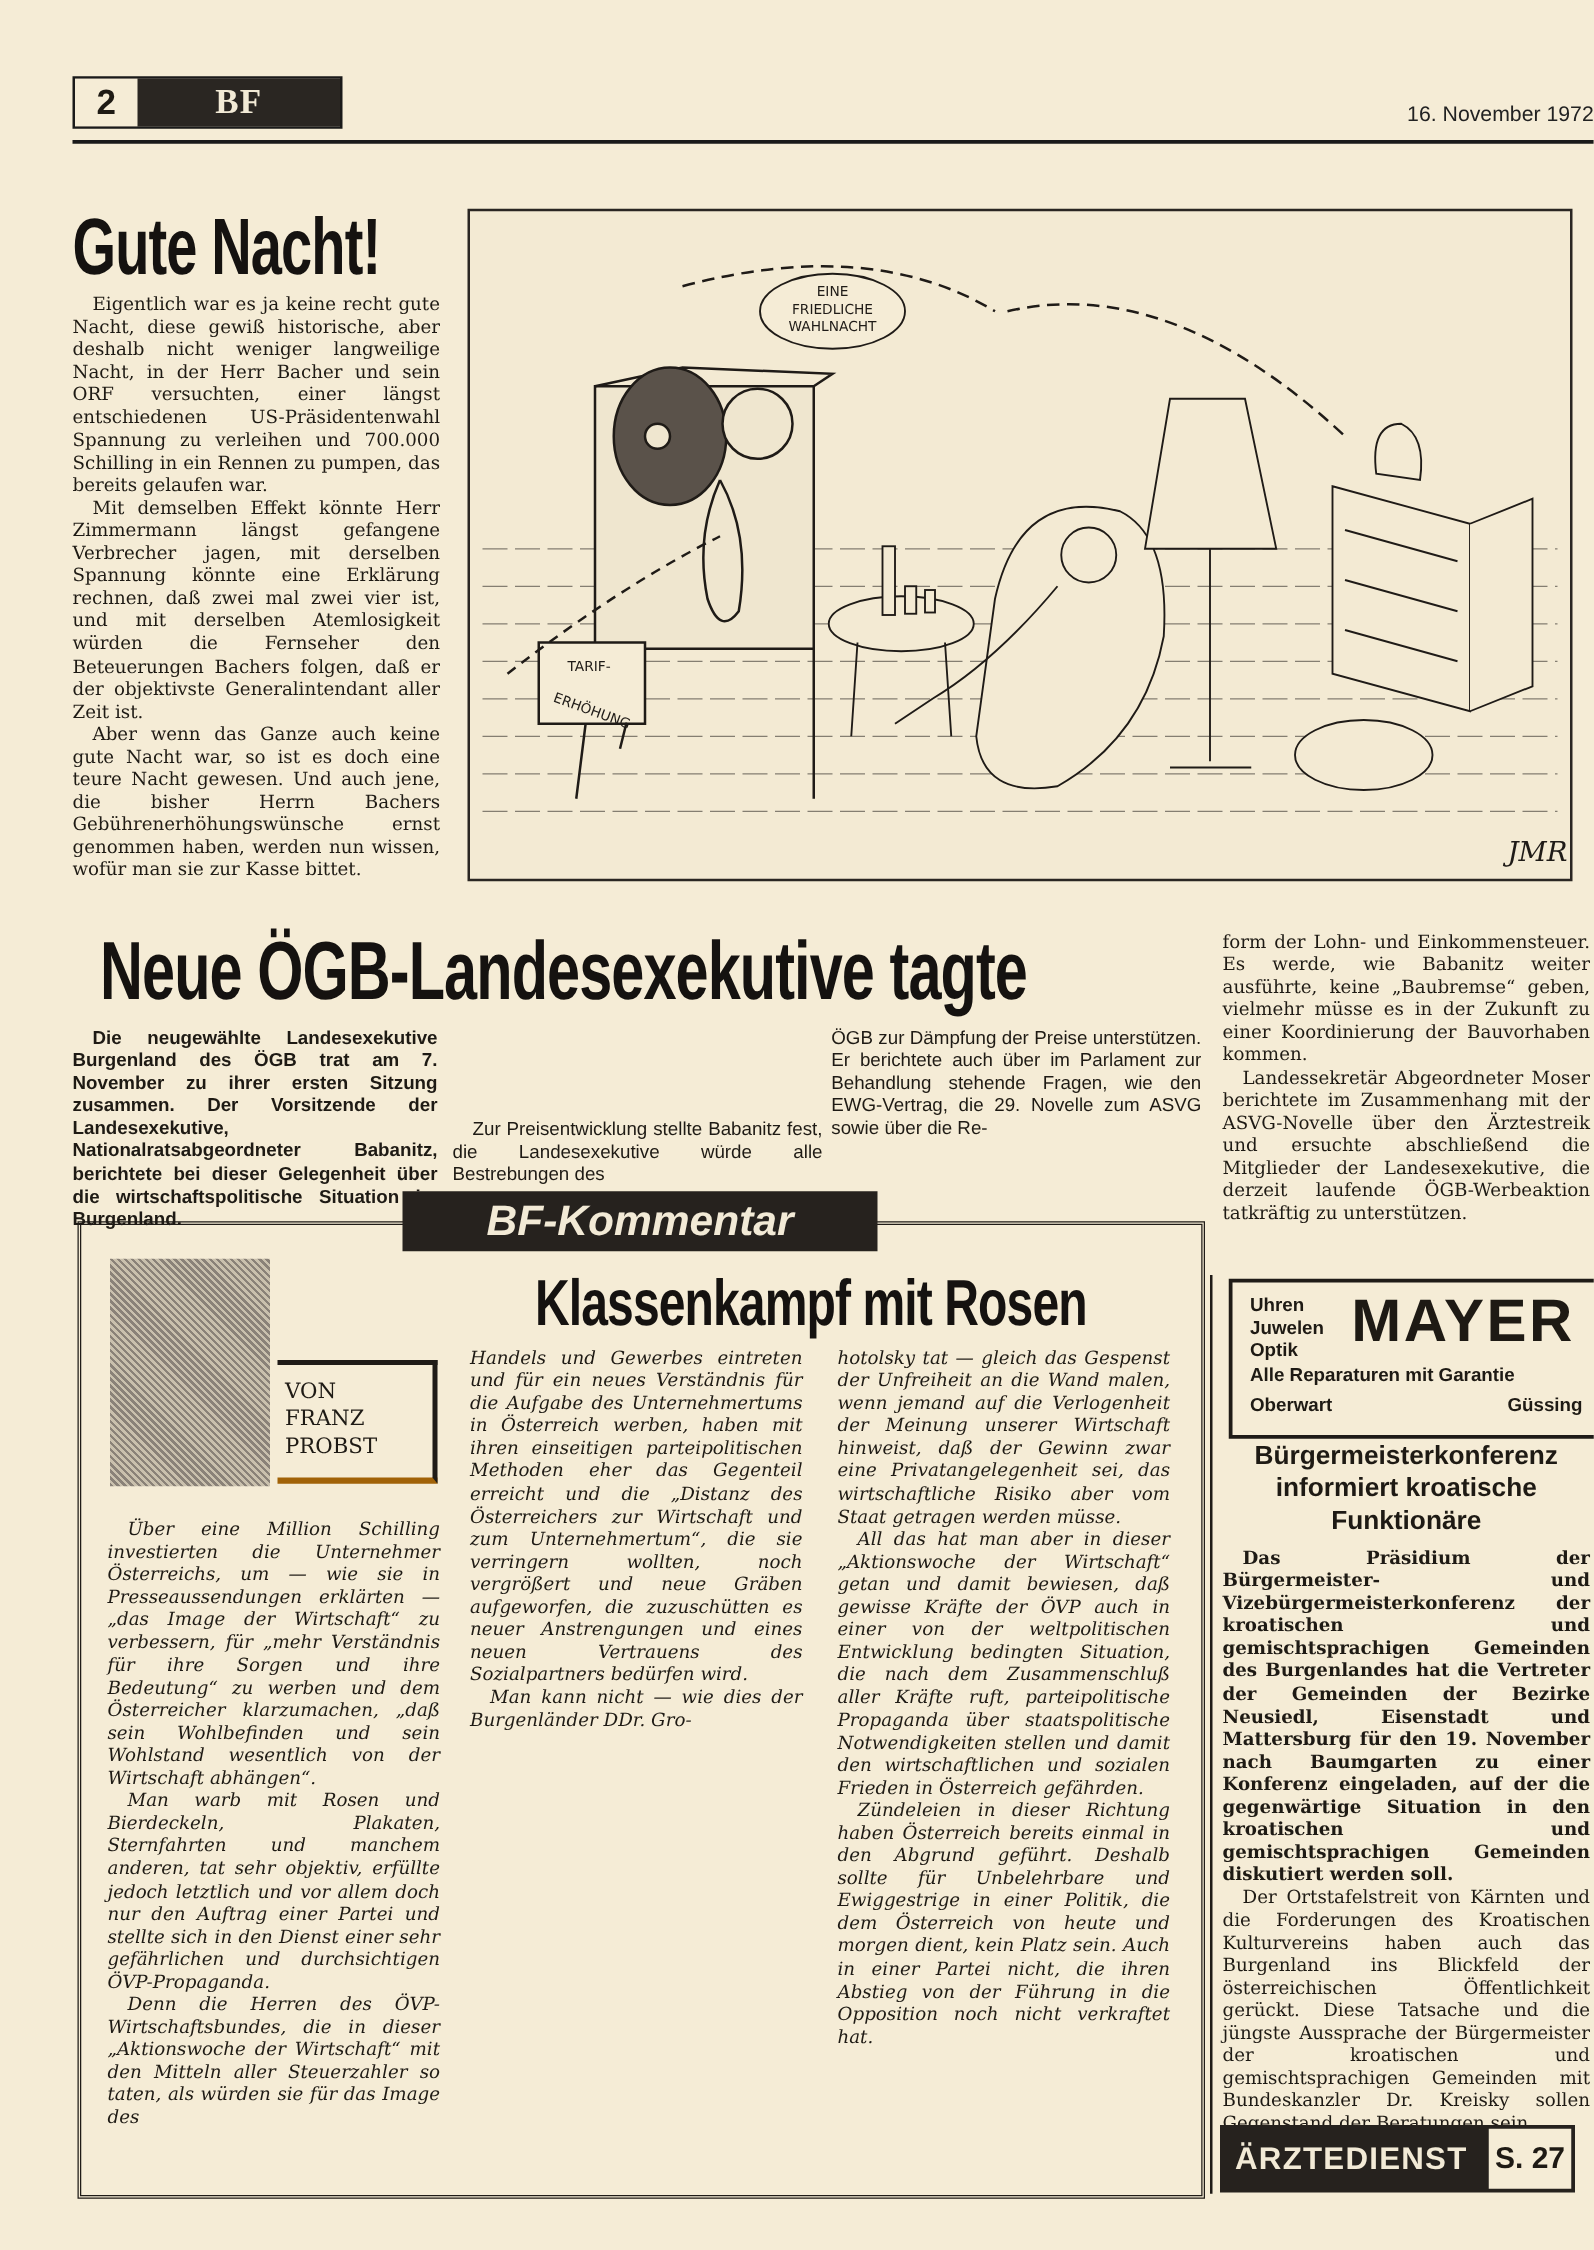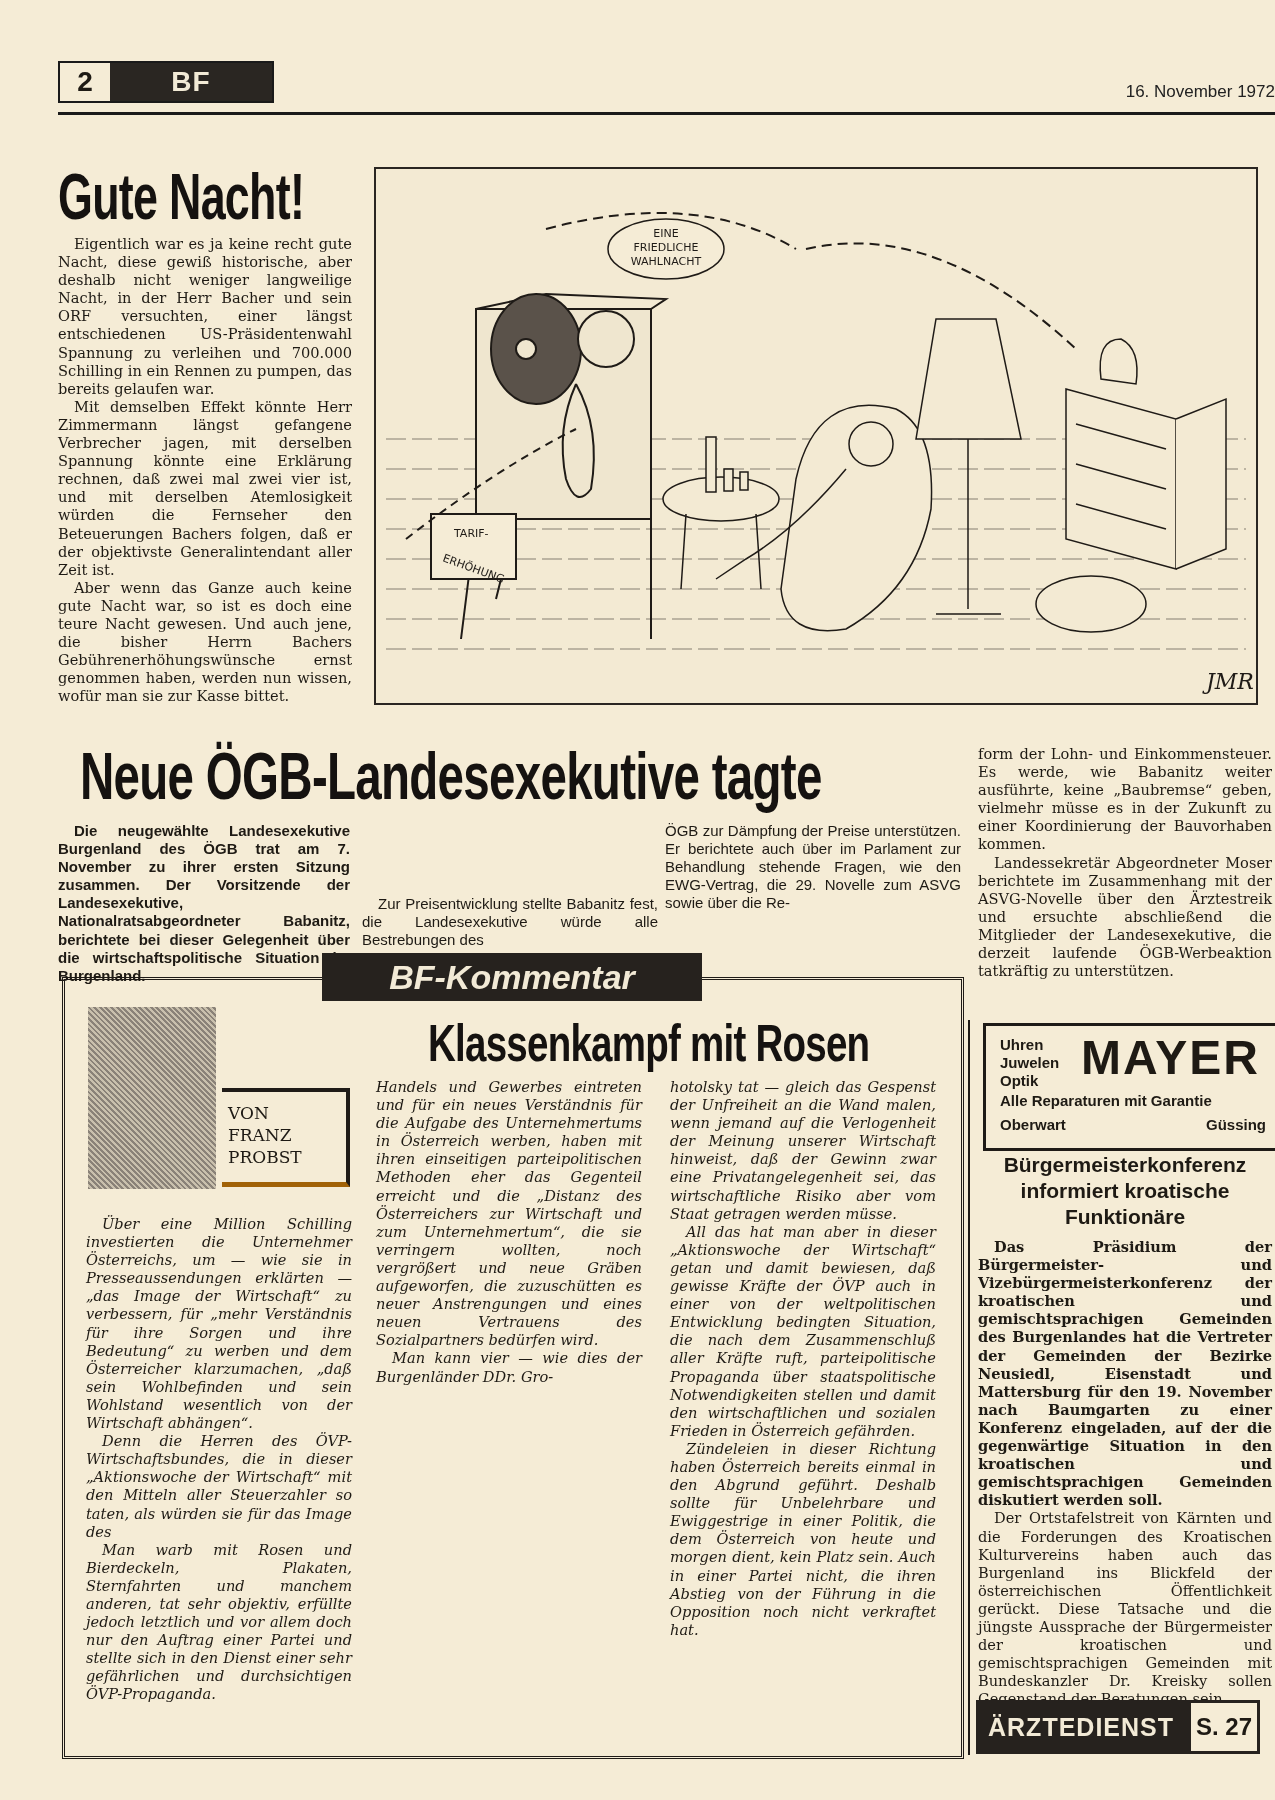--- a/index.html
+++ b/index.html
@@ -5,21 +5,21 @@
   html, body { margin:0; padding:0; }
   body {
     width:1275px; height:1800px; position:relative; overflow:hidden;
     background:#f5ecd6;
     font-family:"DejaVu Serif", serif; color:#1e1a14;
   }
   .abs { position:absolute; }
   
   .page-box { left:58px; top:61px; width:212px; height:38px; border:2px solid #1a1a1a; display:flex; }
   .page-num { width:50px; background:#f5ecd6; font-family:"Liberation Sans",sans-serif; font-weight:bold; font-size:28px; display:flex; align-items:center; justify-content:center; }
-  .page-sec { flex:1; background:#2a2622; color:#f2ead6; font-family:Liberation Sans, sans-serif; font-weight:bold; font-size:28px; display:flex; align-items:center; justify-content:center; letter-spacing:1px; }
+  .page-sec { flex:1; background:#2a2622; color:#f2ead6; font-family:Liberation Serif, serif; font-weight:bold; font-size:28px; display:flex; align-items:center; justify-content:center; letter-spacing:1px; }
   .date { right:0px; top:82px; font-family:"Liberation Sans",sans-serif; font-size:17px; color:#222; white-space:nowrap; }
   .rule-top { left:58px; top:112px; width:1217px; height:3px; background:#1a1a1a; }
 
   .head-condensed {
     font-family:"Liberation Sans", sans-serif; font-weight:bold; color:#151210;
     transform-origin:left top; white-space:nowrap; letter-spacing:-1px;
   }
   .col { font-size:14.6px; line-height:18.1px; text-align:justify; }
   .col p { margin:0; text-indent:16px; }
   .bold p, .bold { font-weight:bold; }
@@ -129,26 +129,26 @@
 <div class="abs komm-label">BF-Kommentar</div>
 <div class="abs head-condensed" style="left:428px; top:1013px; font-size:52px; transform:scaleX(0.74);">Klassenkampf mit Rosen</div>
 <div class="abs photo"></div>
 <div class="abs byline">
   <div>VON</div>
   <div>FRANZ</div>
   <div>PROBST</div>
 </div>
 <div class="abs col ital" style="left:86px; top:1215px; width:266px;">
   <p>Über eine Million Schilling investierten die Unternehmer Österreichs, um — wie sie in Presseaussendungen erklärten — „das Image der Wirtschaft“ zu verbessern, für „mehr Verständnis für ihre Sorgen und ihre Bedeutung“ zu werben und dem Österreicher klarzumachen, „daß sein Wohlbefinden und sein Wohlstand wesentlich von der Wirtschaft abhängen“.</p>
+  <p>Man warb mit Rosen und Bierdeckeln, Plakaten, Sternfahrten und manchem anderen, tat sehr objektiv, erfüllte jedoch letztlich und vor allem doch nur den Auftrag einer Partei und stellte sich in den Dienst einer sehr gefährlichen und durchsichtigen ÖVP-Propaganda.</p>
   <p>Denn die Herren des ÖVP-Wirtschaftsbundes, die in dieser „Aktionswoche der Wirtschaft“ mit den Mitteln aller Steuerzahler so taten, als würden sie für das Image des</p>
-  <p>Man warb mit Rosen und Bierdeckeln, Plakaten, Sternfahrten und manchem anderen, tat sehr objektiv, erfüllte jedoch letztlich und vor allem doch nur den Auftrag einer Partei und stellte sich in den Dienst einer sehr gefährlichen und durchsichtigen ÖVP-Propaganda.</p>
 </div>
 <div class="abs col ital" style="left:376px; top:1078px; width:266px;">
   <p style="text-indent:0">Handels und Gewerbes eintreten und für ein neues Verständnis für die Aufgabe des Unternehmertums in Österreich werben, haben mit ihren einseitigen parteipolitischen Methoden eher das Gegenteil erreicht und die „Distanz des Österreichers zur Wirtschaft und zum Unternehmertum“, die sie verringern wollten, noch vergrößert und neue Gräben aufgeworfen, die zuzuschütten es neuer Anstrengungen und eines neuen Vertrauens des Sozialpartners bedürfen wird.</p>
-  <p>Man kann vier — wie dies der Burgenländer DDr. Gro-</p>
+  <p>Man kann nicht — wie dies der Burgenländer DDr. Gro-</p>
 </div>
 <div class="abs col ital" style="left:670px; top:1078px; width:266px;">
   <p style="text-indent:0">hotolsky tat — gleich das Gespenst der Unfreiheit an die Wand malen, wenn jemand auf die Verlogenheit der Meinung unserer Wirtschaft hinweist, daß der Gewinn zwar eine Privatangelegenheit sei, das wirtschaftliche Risiko aber vom Staat getragen werden müsse.</p>
   <p>All das hat man aber in dieser „Aktionswoche der Wirtschaft“ getan und damit bewiesen, daß gewisse Kräfte der ÖVP auch in einer von der weltpolitischen Entwicklung bedingten Situation, die nach dem Zusammenschluß aller Kräfte ruft, parteipolitische Propaganda über staatspolitische Notwendigkeiten stellen und damit den wirtschaftlichen und sozialen Frieden in Österreich gefährden.</p>
   <p>Zündeleien in dieser Richtung haben Österreich bereits einmal in den Abgrund geführt. Deshalb sollte für Unbelehrbare und Ewiggestrige in einer Politik, die dem Österreich von heute und morgen dient, kein Platz sein. Auch in einer Partei nicht, die ihren Abstieg von der Führung in die Opposition noch nicht verkraftet hat.</p>
 </div>
 
 <div class="abs vrule" style="left:968px; top:1020px; width:2px; height:735px;"></div>
 
 <div class="abs ad">

